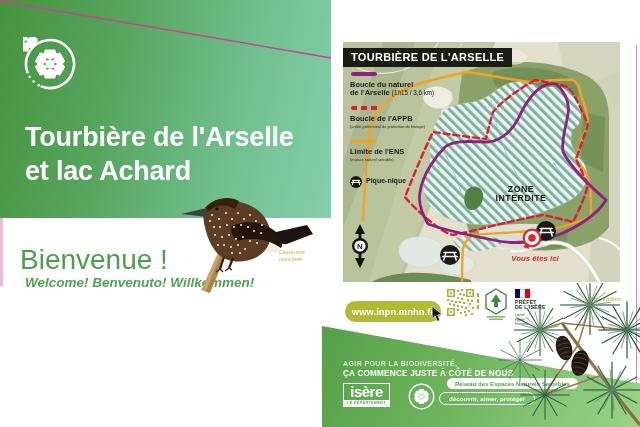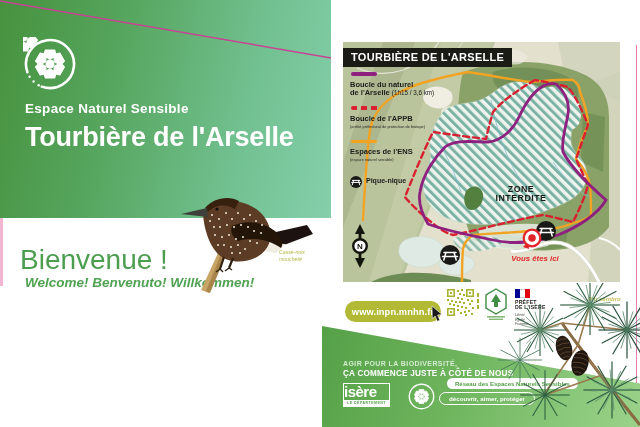--- a/index.html
+++ b/index.html
@@ -67,21 +67,21 @@
 
   
   .band{ position:absolute; left:322px; top:326px; width:318px; height:101px;
          background:linear-gradient(110deg,#55a148 0%,#6fb55e 45%,#8cc97c 80%,#9ad289 100%);
          clip-path:polygon(0 0,100% 57%,100% 100%,0 100%); }
   .slogan1{ position:absolute; left:21px; top:34px; color:#d4ead0; font-size:7px;
             font-weight:700; letter-spacing:.4px; }
   .slogan2{ position:absolute; left:21px; top:43px; color:#fff; font-size:8.2px;
             font-weight:700; letter-spacing:.2px;text-align:right; }
   .isere-box{ position:absolute; left:21px; top:57px; width:47px; border:1.5px solid #fff; }
-  .isere-name{ color:#fff; font-size:15px; font-weight:700; text-align:left;
+  .isere-name{ color:#fff; font-size:15px; font-weight:700; text-align:center;
                line-height:1.05; letter-spacing:-.5px; }
   .isere-bar{ background:#fff; color:#4f9f45; font-size:3.5px; font-weight:700;
               text-align:center; letter-spacing:.5px; padding:1px 0; }
   .band-flower{ position:absolute; left:86px; top:57px; }
   .pill-network{ position:absolute; left:125px; top:52px; background:#fff; color:#4f9f45;
                  font-size:6px; font-weight:700; border-radius:8px; padding:2.5px 8px; white-space:nowrap; }
   .pill-motto{ position:absolute; left:117px; top:66px; border:1.1px solid #fff; color:#fff;
                font-size:6.2px; font-weight:700; border-radius:8px; padding:2px 9px; white-space:nowrap; }
   .pine-svg{ position:absolute; left:492px; top:283px; }
 </style>
@@ -106,23 +106,23 @@
           <use href="#petal" transform="rotate(60)"></use>
           <use href="#petal" transform="rotate(120)"></use>
           <use href="#petal" transform="rotate(180)"></use>
           <use href="#petal" transform="rotate(240)"></use>
           <use href="#petal" transform="rotate(300)"></use>
         </g>
         <g transform="translate(27,27)" display="none"></g>
       </g>
       <use href="#ensflower" transform="translate(27,27)"></use>
     </svg>
-    <div class="category">Espace Naturel Sensible</div>
     <div class="main-title">
       <div>Tourbière de l'Arselle</div>
+      <div>et lac Achard</div>
     </div>
   </div>
 
   <div class="pink-strip"></div>
 
   <div class="welcome">Bienvenue !</div>
   <div class="welcome-sub">Welcome! Benvenuto! Willkommen!</div>
 
   <svg class="bird-svg" width="142" height="100" viewBox="0 0 142 100">
     <path d="M27,97 L50,47 L57,50 L35,100 Z" fill="#c8a566"></path>
@@ -265,21 +265,21 @@
     <div class="legend">
       <div class="sw sw-purple"></div>
       <div class="lg-label">
         <div>Boucle du naturel</div>
         <div><span>de l'Arselle</span> <span class="lg-detail">(1h15 / 3,6 km)</span></div>
       </div>
       <div class="sw sw-red"></div>
       <div class="lg-label">Boucle de l'APPB</div>
       <div class="lg-sub">(arrêté préfectoral de protection de biotope)</div>
       <div class="sw sw-orange"></div>
-      <div class="lg-label">Espaces de l'ENS</div>
+      <div class="lg-label">Limite de l'ENS</div>
       <div class="lg-sub">(espace naturel sensible)</div>
       <div class="picnic-row">
         <svg width="12" height="12" viewBox="0 0 12 12">
           <circle cx="6" cy="6" r="6" fill="#191915"></circle>
           <g stroke="#fff" stroke-width="1" stroke-linecap="round">
             <line x1="2.4" y1="4.4" x2="9.6" y2="4.4"></line>
             <line x1="3.6" y1="4.4" x2="2.3" y2="8.8"></line>
             <line x1="8.4" y1="4.4" x2="9.7" y2="8.8"></line>
             <line x1="1.6" y1="6.4" x2="10.4" y2="6.4"></line>
           </g>

